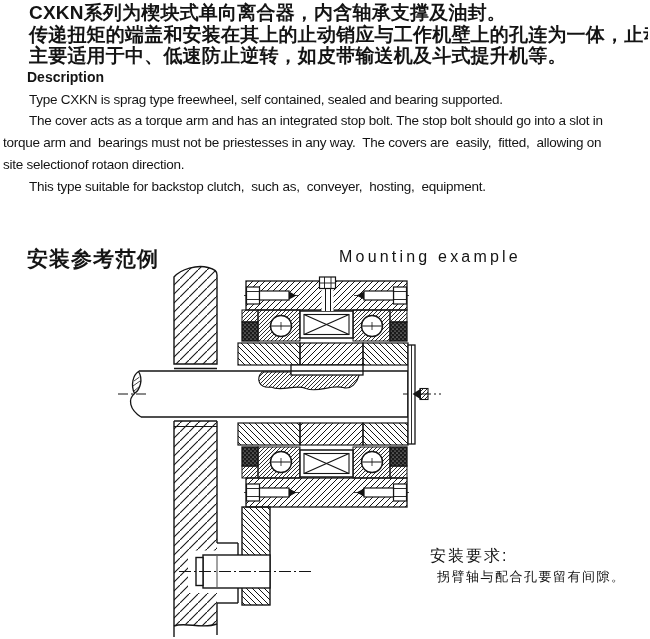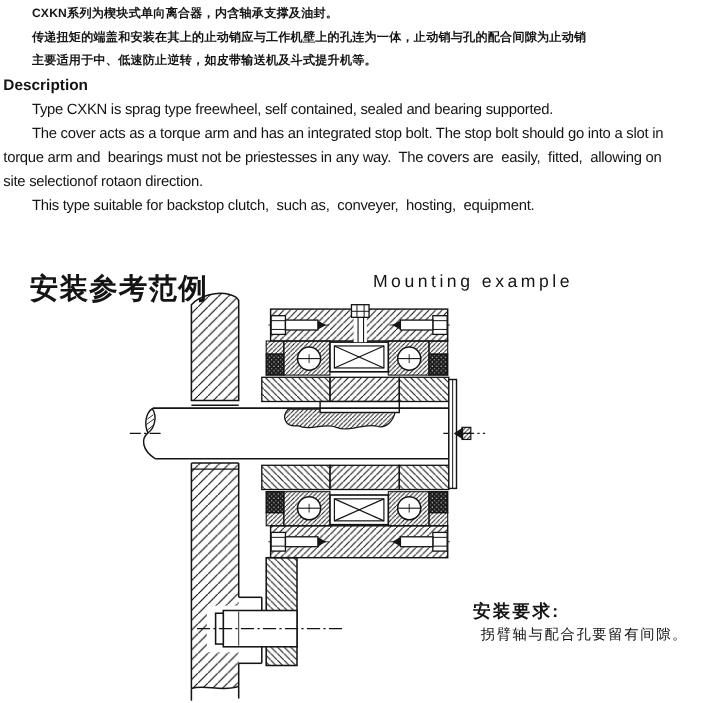--- a/index.html
+++ b/index.html
@@ -3,27 +3,27 @@
 <meta charset="utf-8">
 <style>
   html,body{margin:0;padding:0;}
   body{
     width:650px;height:639px;position:relative;background:#ffffff;
     font-family:"Liberation Sans","DejaVu Sans",sans-serif;color:#141414;
     overflow:hidden;
   }
   .textflow{position:absolute;top:2px;left:3px;right:2px;}
   .ln{height:21.7px;line-height:21.7px;white-space:pre;overflow:hidden;}
-  .cn{font-size:11px;font-weight:600;letter-spacing:0.2px;}
+  .cn{font-size:19px;font-weight:600;letter-spacing:0.2px;}
   .en{font-size:13.5px;letter-spacing:-0.25px;font-weight:400;}
-  .desc{font-size:14px;font-weight:700;}
+  .desc{font-size:14px;font-weight:700;margin-left:24px;}
   .ind{padding-left:26px;}
-  .h-cn{position:absolute;left:27px;top:245px;font-size:26px;font-weight:700;letter-spacing:1px;}
+  .h-cn{position:absolute;left:27px;top:245px;font-size:21px;font-weight:700;letter-spacing:1px;}
   .h-en{position:absolute;left:339px;top:248px;font-size:16px;font-weight:400;letter-spacing:3.2px;}
-  .note-title{position:absolute;left:430px;top:546px;font-size:16px;font-weight:700;letter-spacing:2px;}
+  .note-title{position:absolute;left:430px;top:546px;font-size:16px;font-weight:400;letter-spacing:2px;}
   .note-body{position:absolute;left:437px;top:568px;font-size:13px;letter-spacing:1.5px;text-align:center;}
   svg.diagram{position:absolute;left:0;top:0;}
 </style>
 </head>
 <body>
 
 <svg class="diagram" width="650" height="639" viewBox="0 0 650 639">
   <defs>
     <pattern id="p-wall" patternUnits="userSpaceOnUse" width="9" height="9">
       <path d="M0,9 L9,0" stroke="#141414" stroke-width="1.1"></path>

